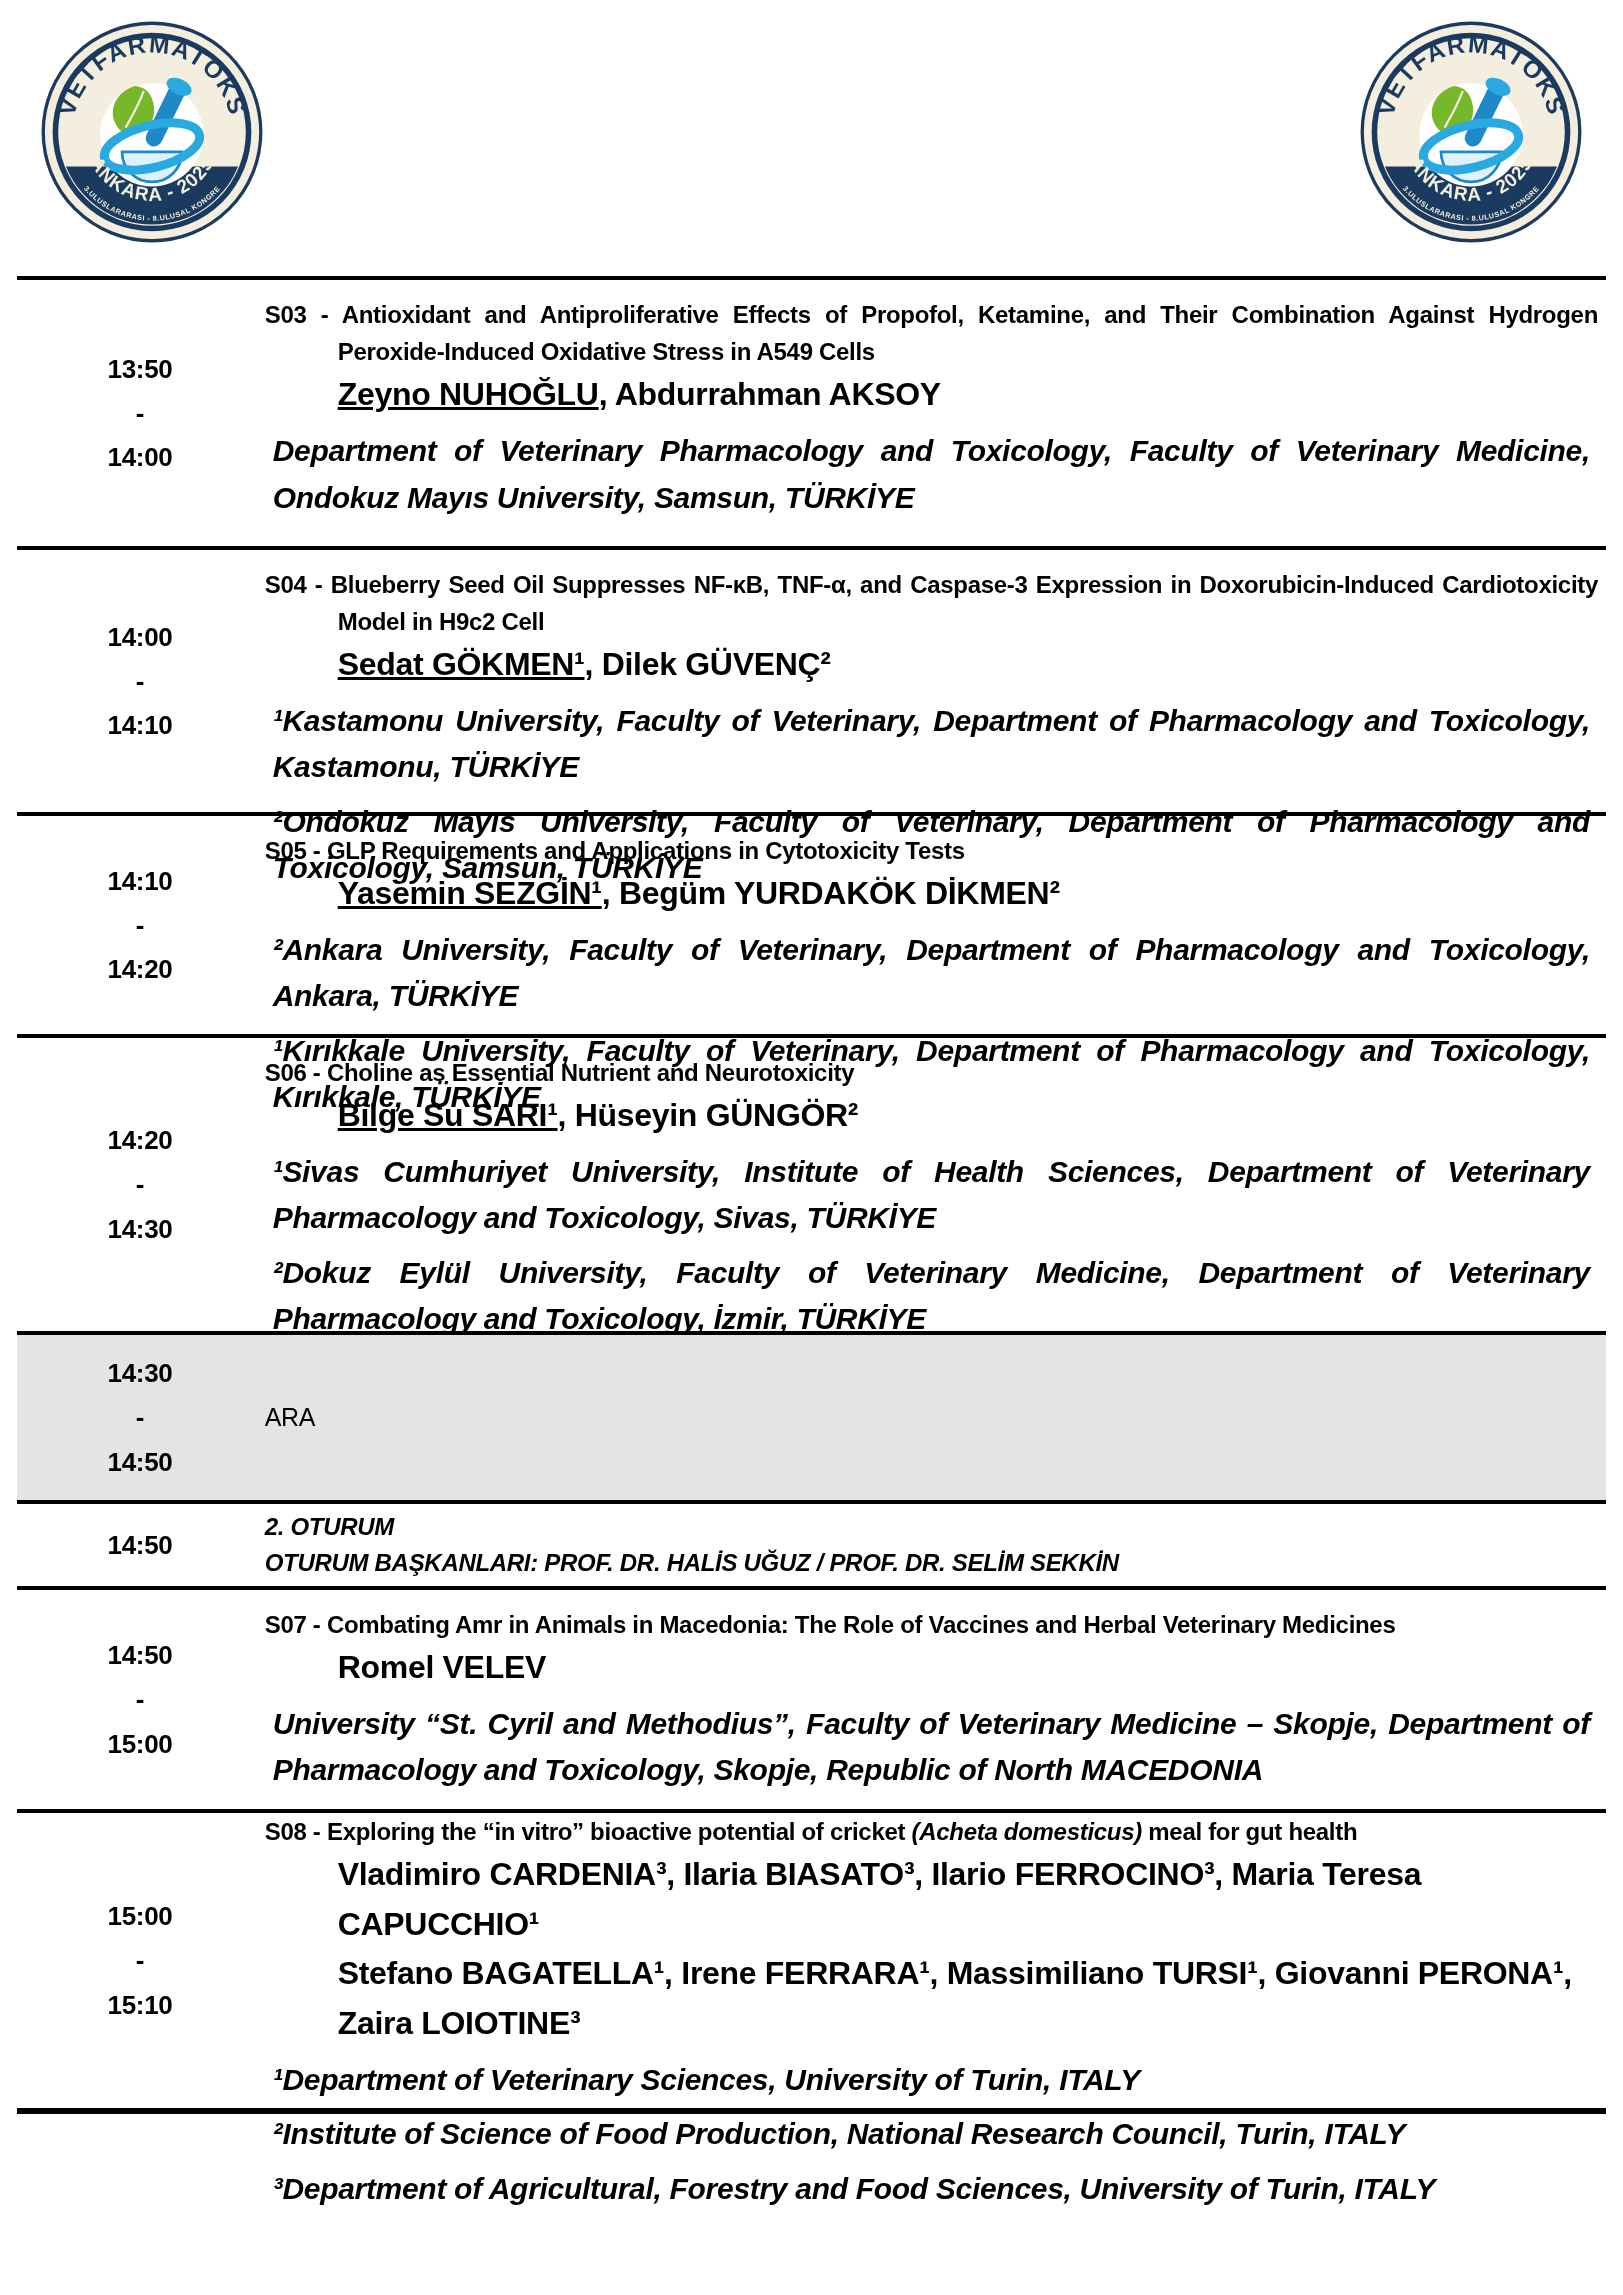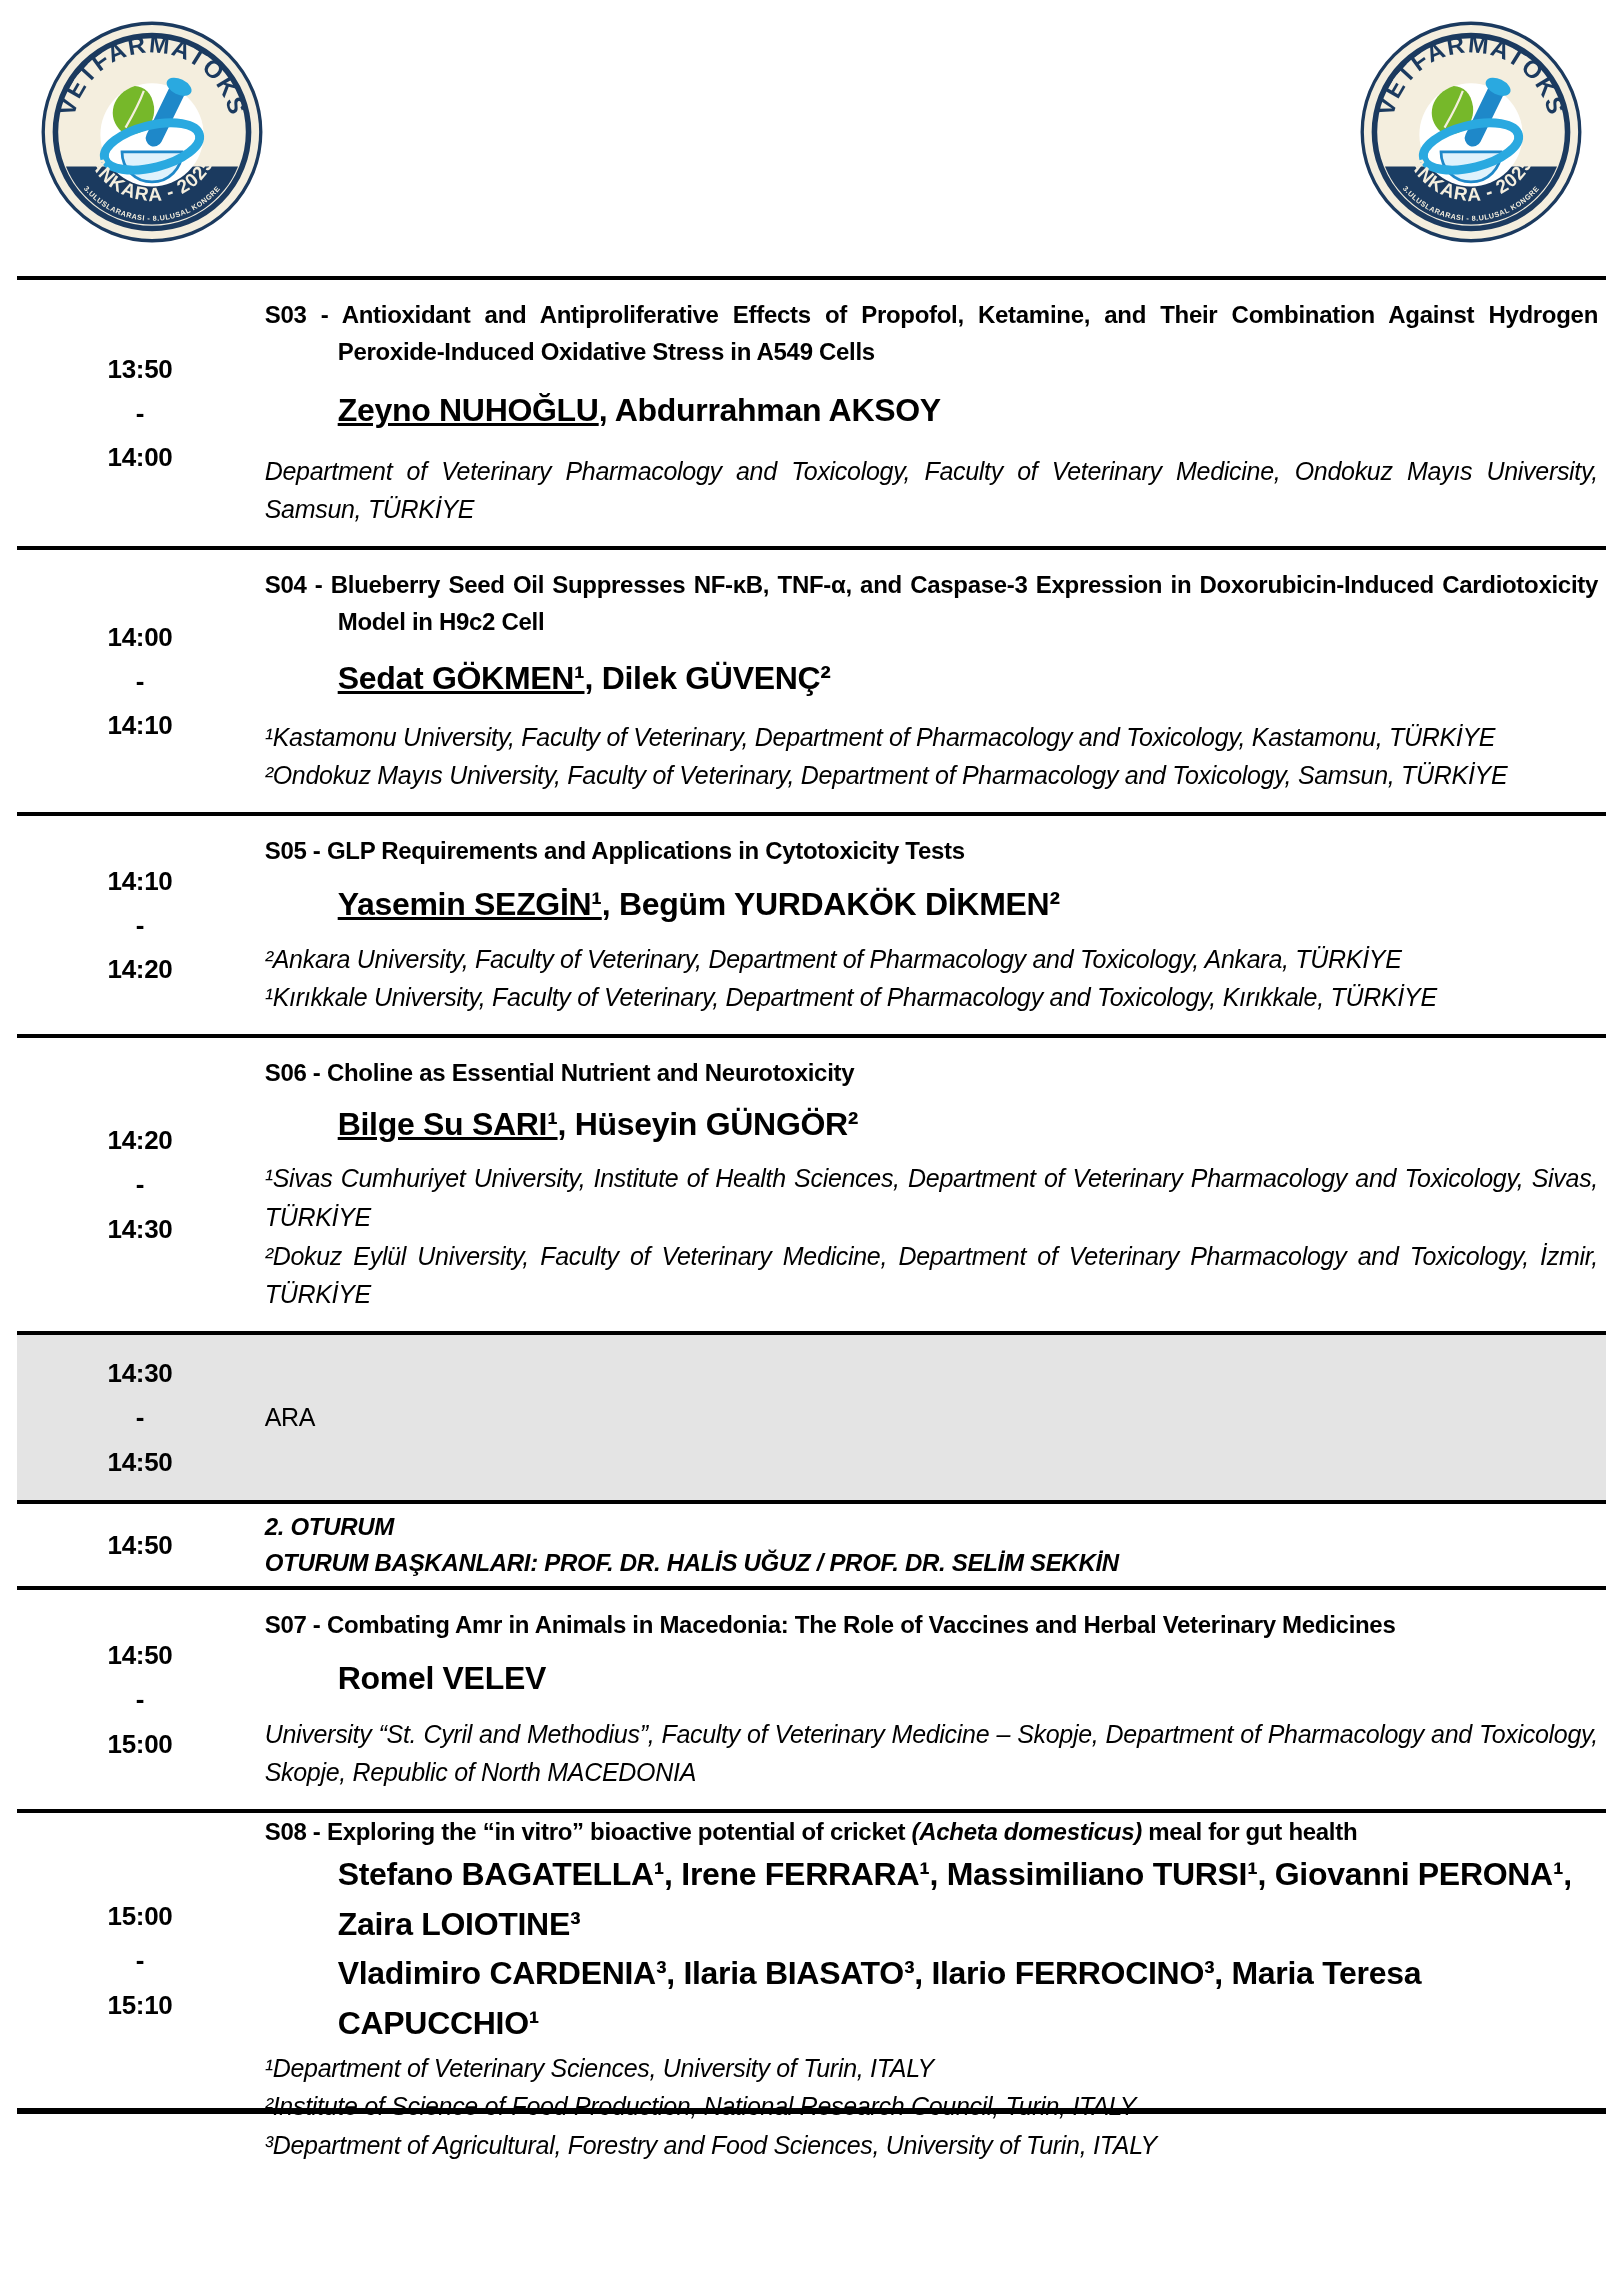--- a/index.html
+++ b/index.html
@@ -34,22 +34,22 @@
     font-weight:bold;font-size:24px;line-height:1.55;letter-spacing:-0.3px;
     text-align:justify;padding-left:73px;text-indent:-73px;margin:0;
   }
   .title .it{font-style:italic;}
   .authors{
     font-weight:bold;font-size:32px;line-height:1.55;letter-spacing:-0.3px;
     margin:0 0 0 73px;
   }
   .authors .u{text-decoration:underline;}
   .affil{
-    font-style:italic;font-size:25px;line-height:1.55;letter-spacing:-0.3px;
-    text-align:justify;margin:0;
+    font-style:italic;font-size:30px;line-height:1.55;letter-spacing:-0.3px;
+    text-align:justify;margin:8px;font-weight:bold;
   }
   .affil.left{text-align:left;}
   .ara-label{font-weight:normal;font-size:25px;letter-spacing:-0.3px;}
   .hdr-line{font-weight:bold;font-style:italic;font-size:24px;line-height:1.5;letter-spacing:-0.3px;}
 </style>
 </head>
 <body>
 
 <svg class="logo left" viewBox="-200 -200 400 400">
   <defs>
@@ -224,22 +224,22 @@
 
   <div class="row thick" style="height:301px;">
     <div class="timecol">
       <div>15:00</div>
       <div>-</div>
       <div>15:10</div>
     </div>
     <div class="content" style="padding-top:0;padding-bottom:9.2px;">
       <p class="title"><span>S08 - Exploring the “in vitro” bioactive potential of cricket </span><span class="it">(Acheta domesticus)</span><span> meal for gut health</span></p>
       <div>
+        <p class="authors">Vladimiro CARDENIA³, Ilaria BIASATO³, Ilario FERROCINO³, Maria Teresa CAPUCCHIO¹</p>
         <p class="authors">Stefano BAGATELLA¹, Irene FERRARA¹, Massimiliano TURSI¹, Giovanni PERONA¹, Zaira LOIOTINE³</p>
-        <p class="authors">Vladimiro CARDENIA³, Ilaria BIASATO³, Ilario FERROCINO³, Maria Teresa CAPUCCHIO¹</p>
       </div>
       <div>
         <p class="affil left">¹Department of Veterinary Sciences, University of Turin, ITALY</p>
         <p class="affil left">²Institute of Science of Food Production, National Research Council, Turin, ITALY</p>
         <p class="affil left">³Department of Agricultural, Forestry and Food Sciences, University of Turin, ITALY</p>
       </div>
     </div>
   </div>
 
 </div>

